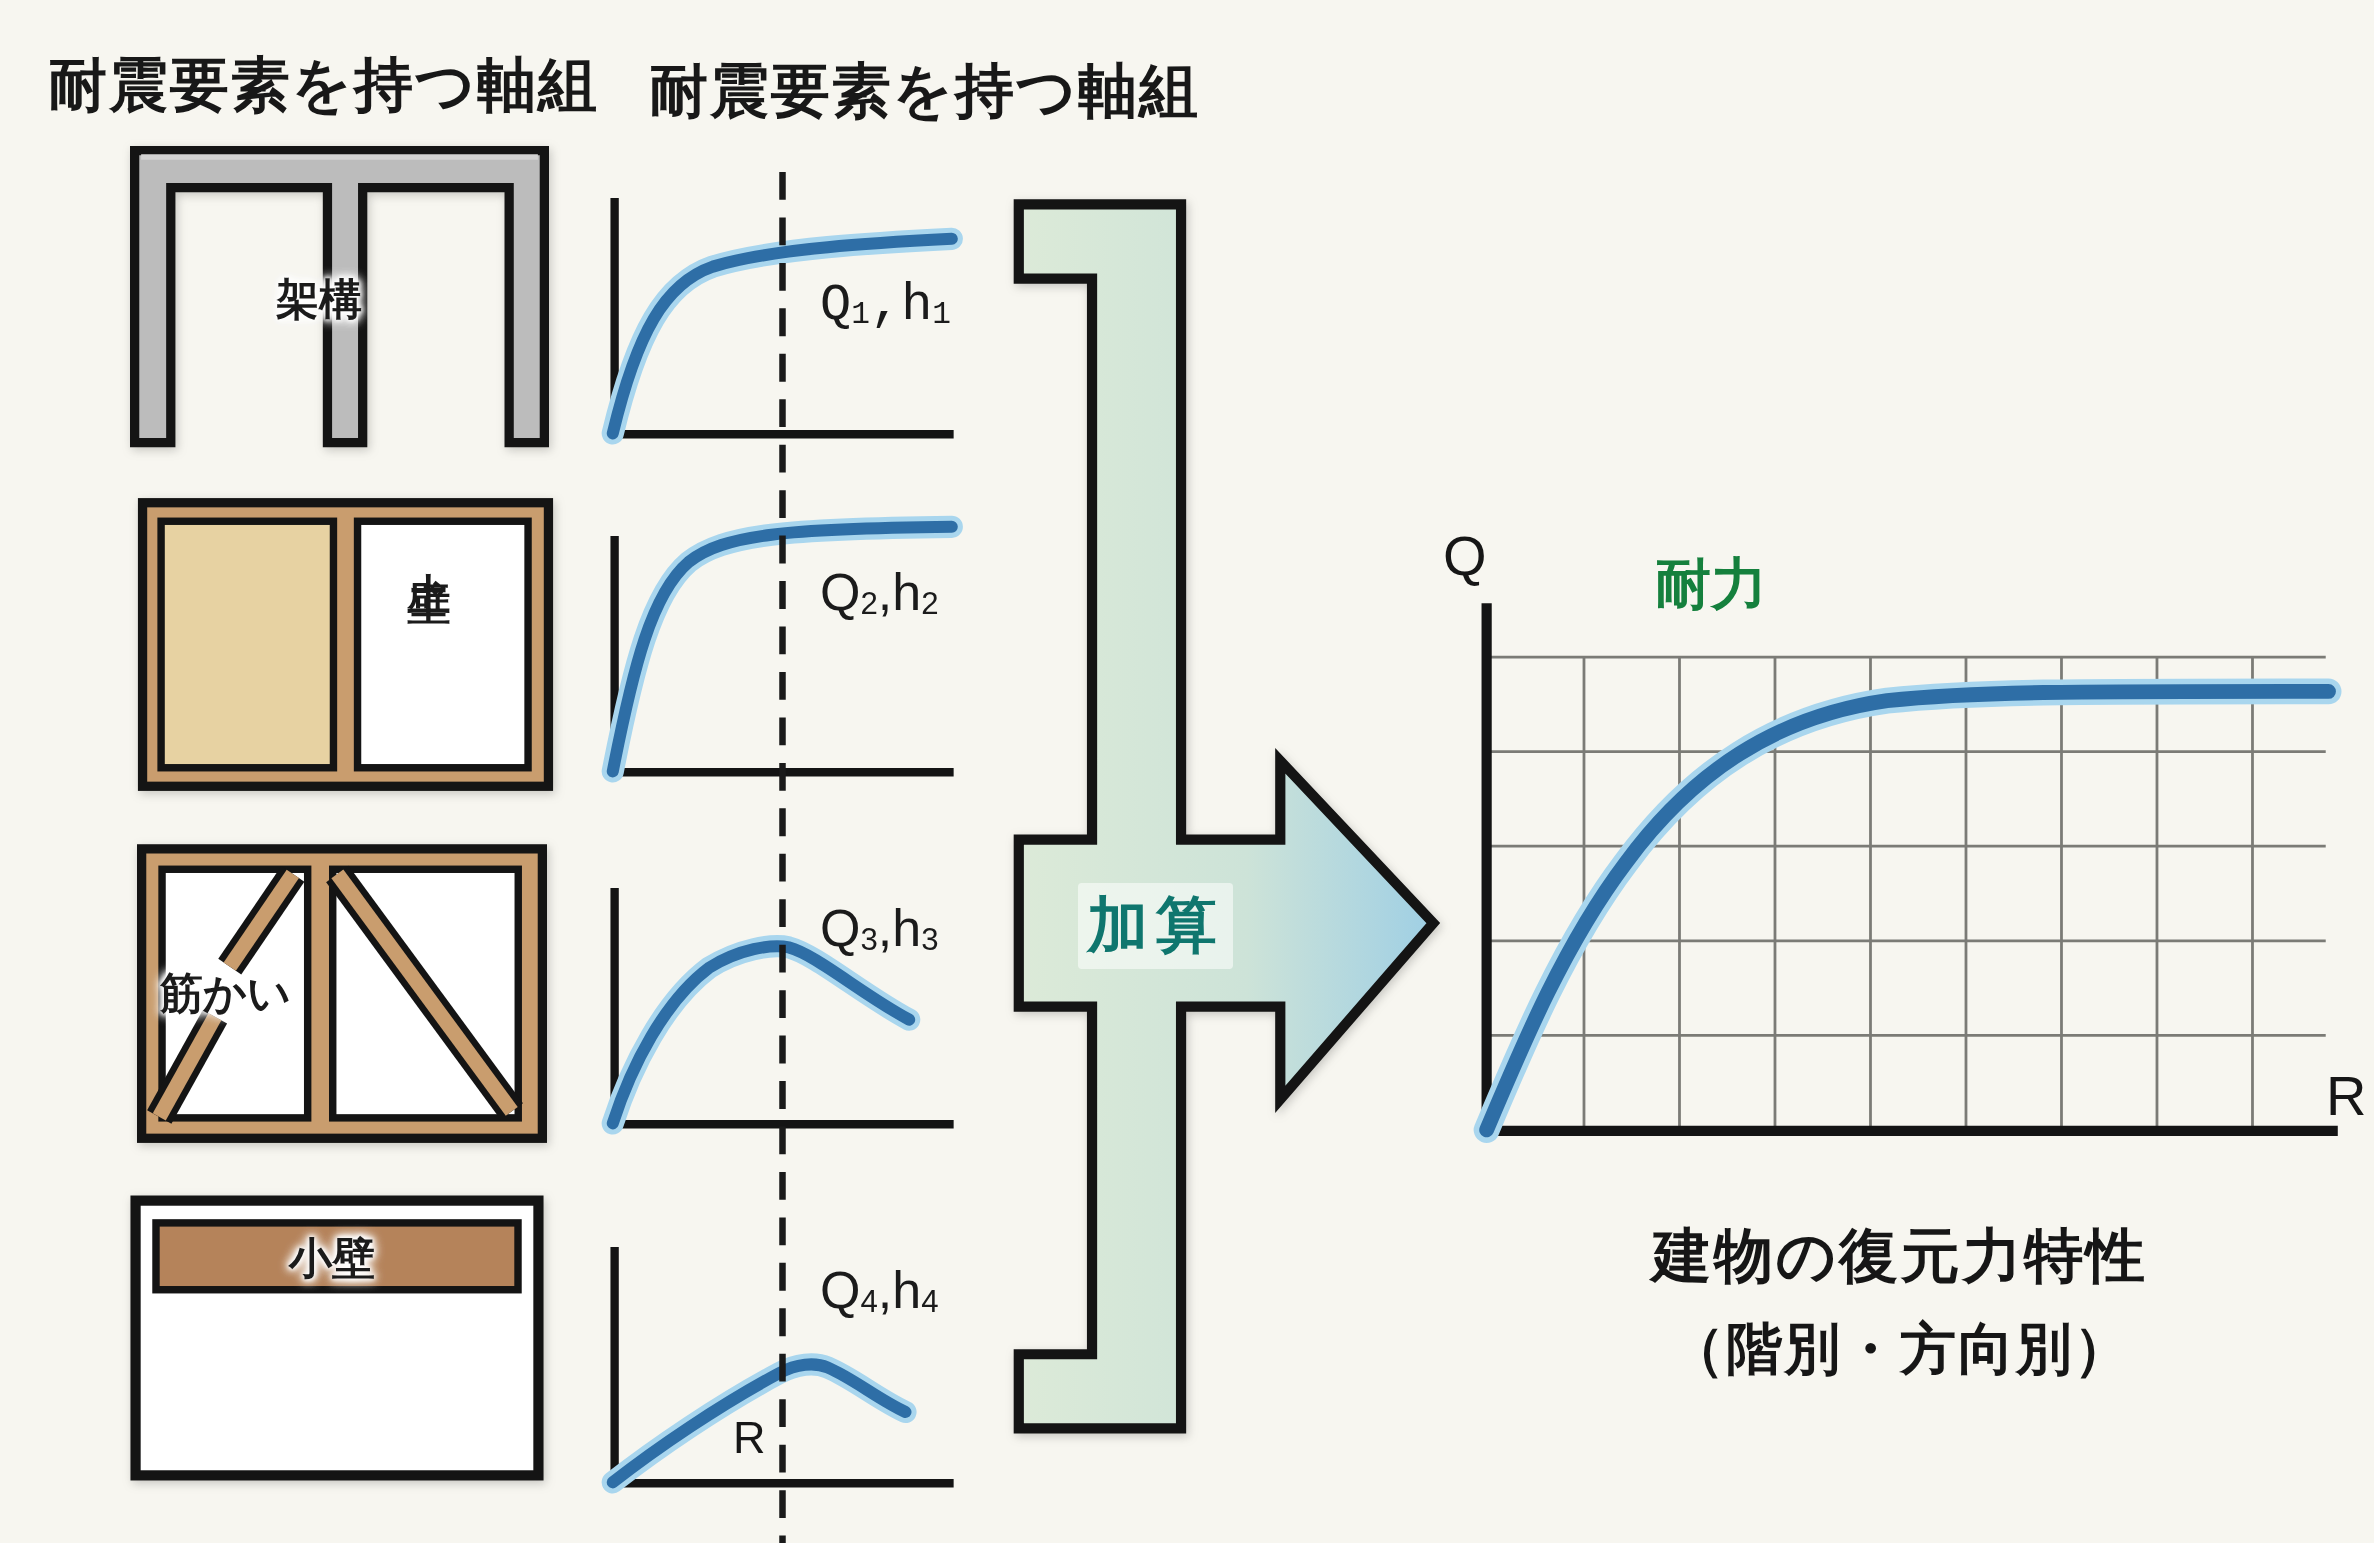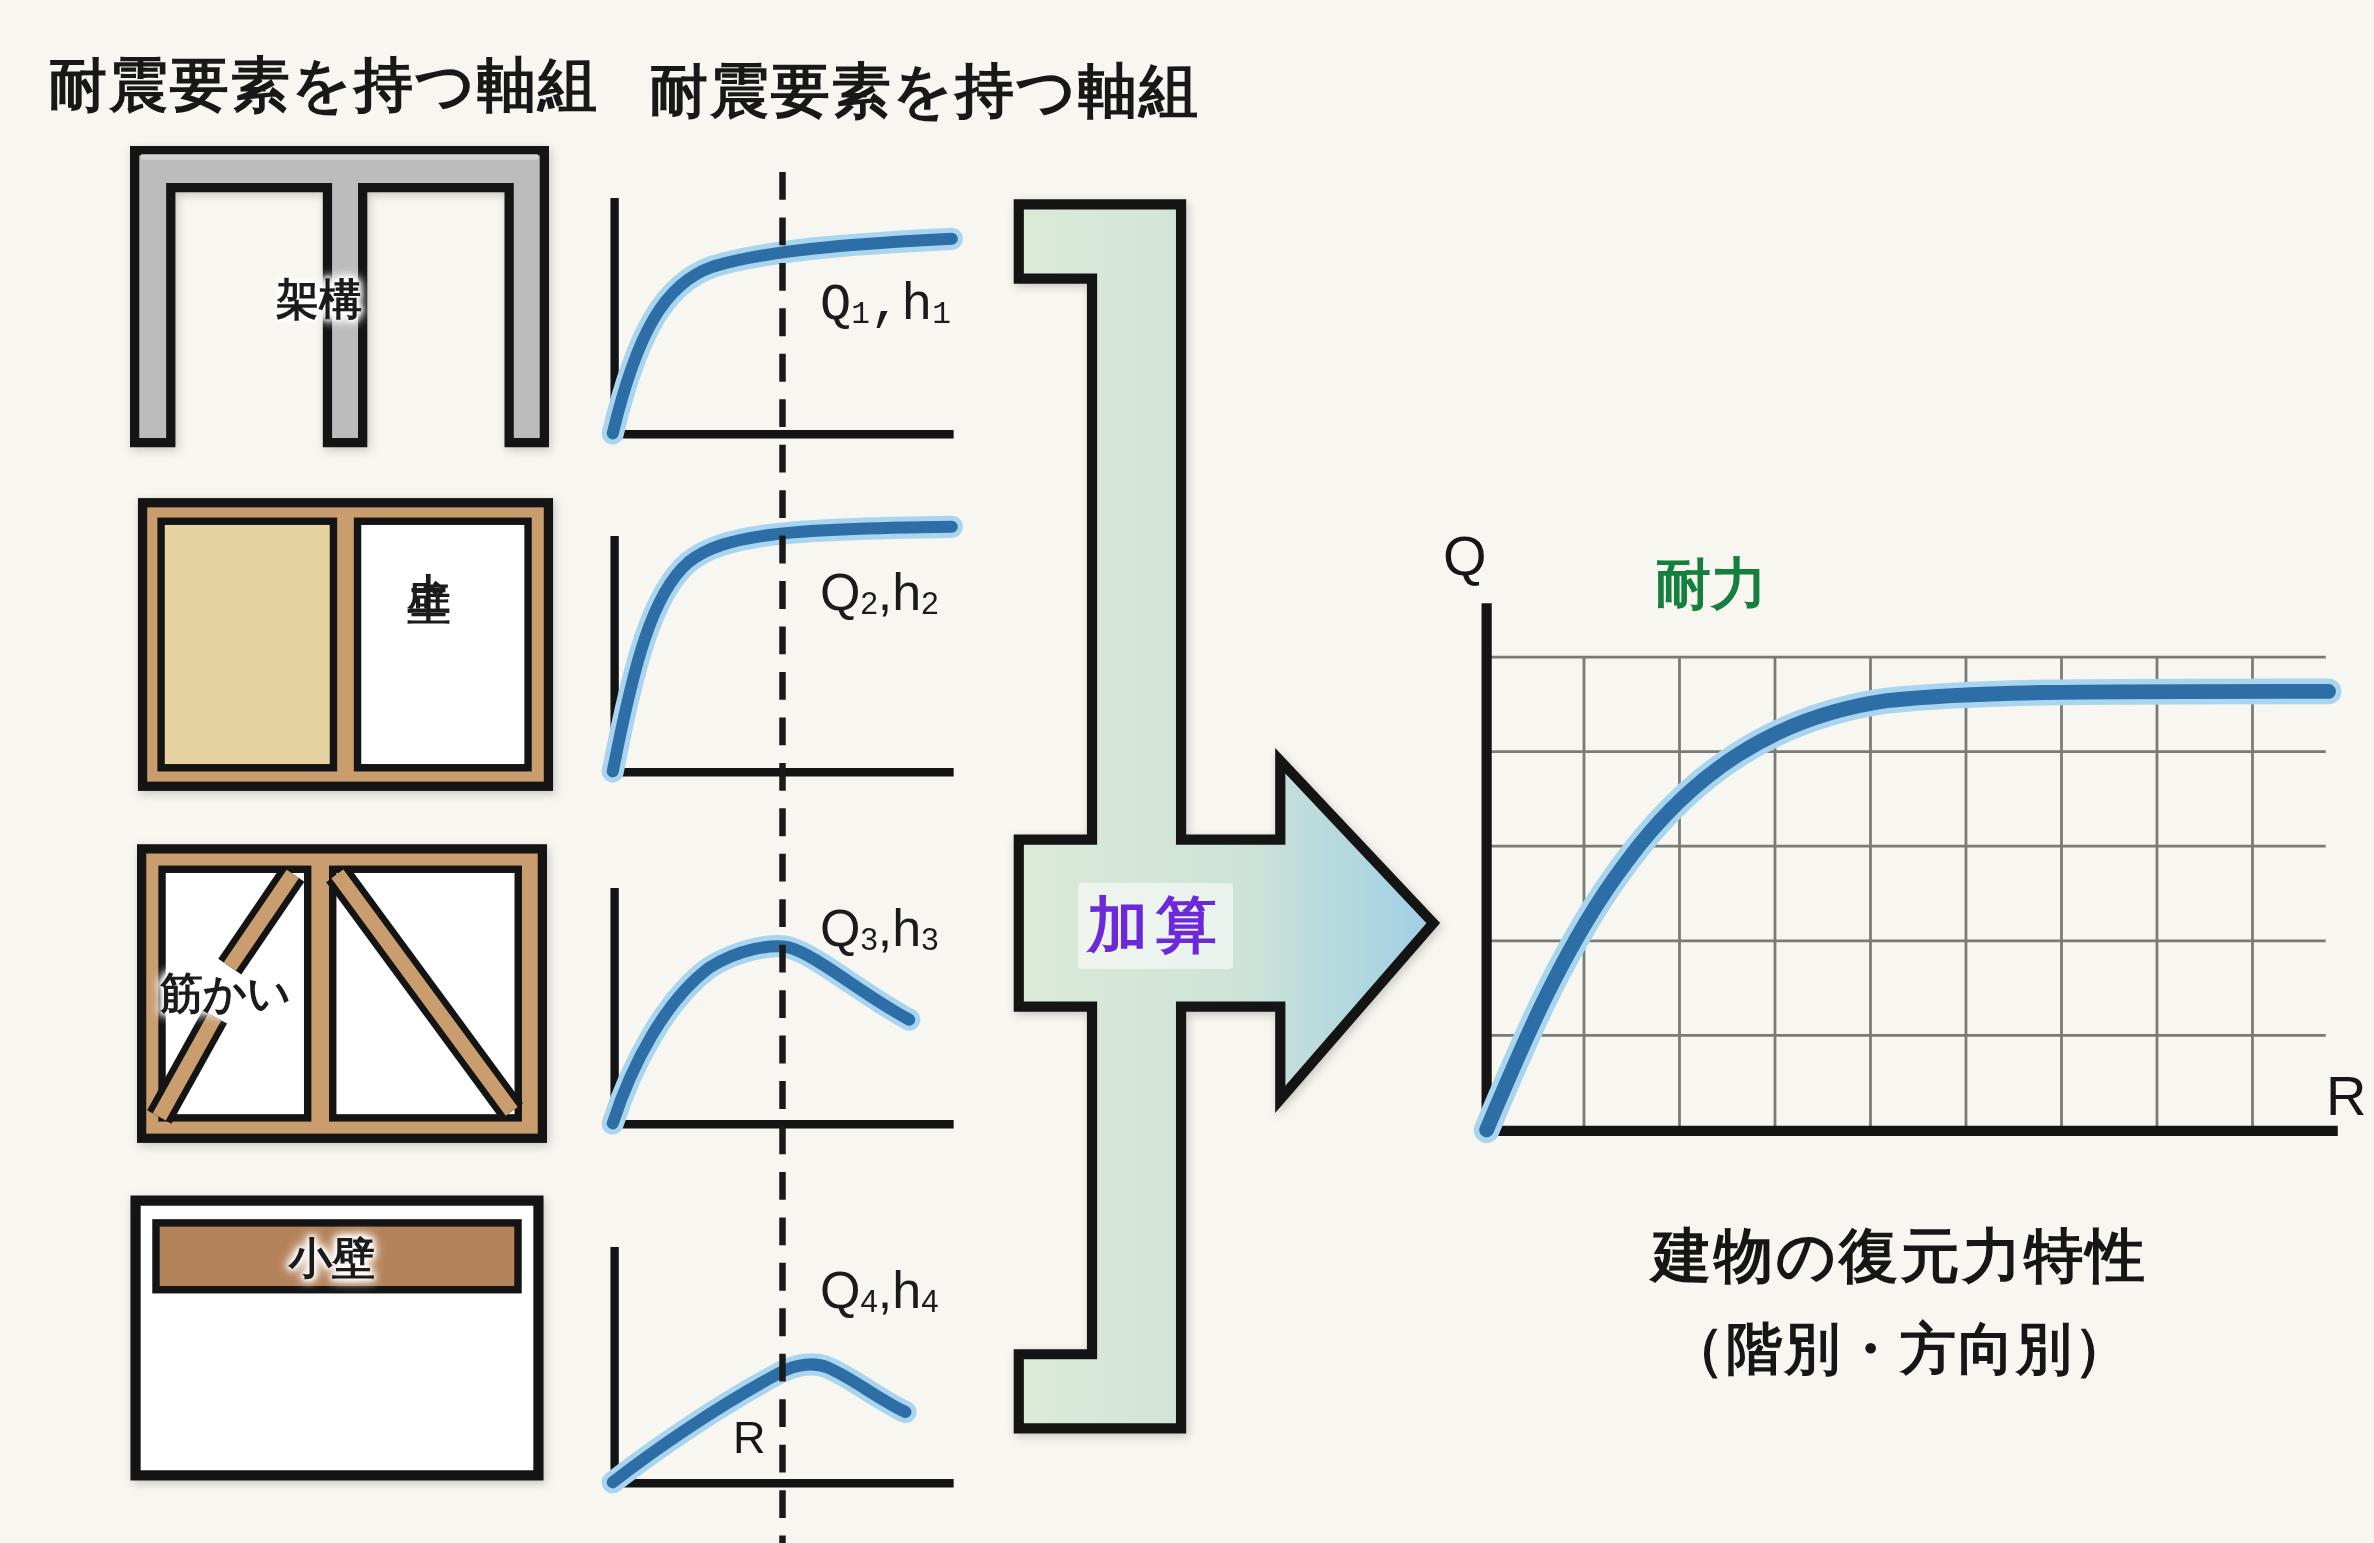--- a/index.html
+++ b/index.html
@@ -24,21 +24,21 @@
     text-shadow:0 0 5.6px #fff,0 0 5.6px #fff,0 0 9.3px #fff,0 0 9.3px #fff,0 0 13px #fff,0 0 13px #fff;
   }
   .frame-label.vertical{
     writing-mode:vertical-rl;text-orientation:upright;letter-spacing:5.6px;
   }
   .curve-label{
     font-size:52px;font-weight:500;color:#1b1b1b;white-space:nowrap;
   }
   .sub{font-size:.6em;position:relative;top:.14em;}
   .adder-label{
-    font-size:61px;font-weight:bold;letter-spacing:7.4px;color:#6d28d9;
+    font-size:61px;font-weight:bold;letter-spacing:7.4px;color:#0f766e;
     background:rgba(255,255,255,.55);padding:1.9px 9.3px;border-radius:3.7px;
   }
   .axis-letter{font-size:56px;font-weight:500;color:#161616;}
   .chart-title{font-size:56px;font-weight:bold;color:#15803d;white-space:nowrap;}
   .chart-formula{font-size:54px;font-weight:600;color:#161616;white-space:nowrap;}
   .caption{width:798px;text-align:center;white-space:nowrap;color:#161616;}
   .caption.l1{font-size:59px;font-weight:bold;letter-spacing:2.8px;}
   .caption.l2{font-size:56px;font-weight:bold;letter-spacing:1.9px;}
   .small-r{font-size:45px;font-weight:500;color:#161616;}
   svg{display:block;}

